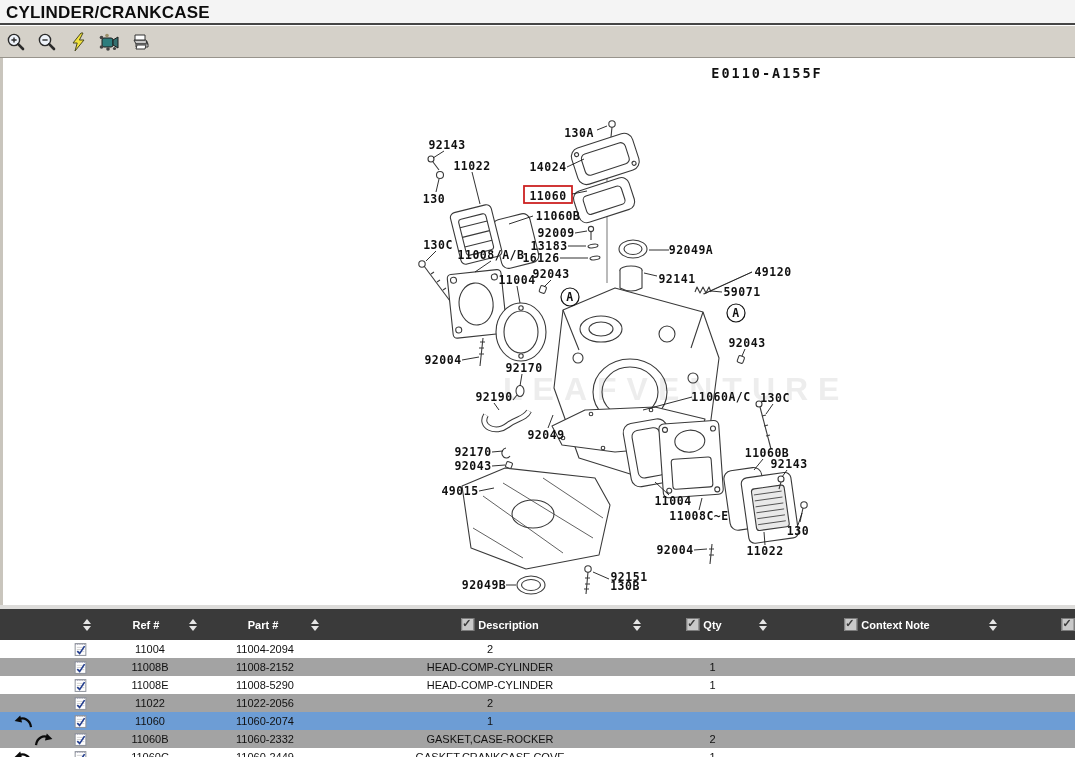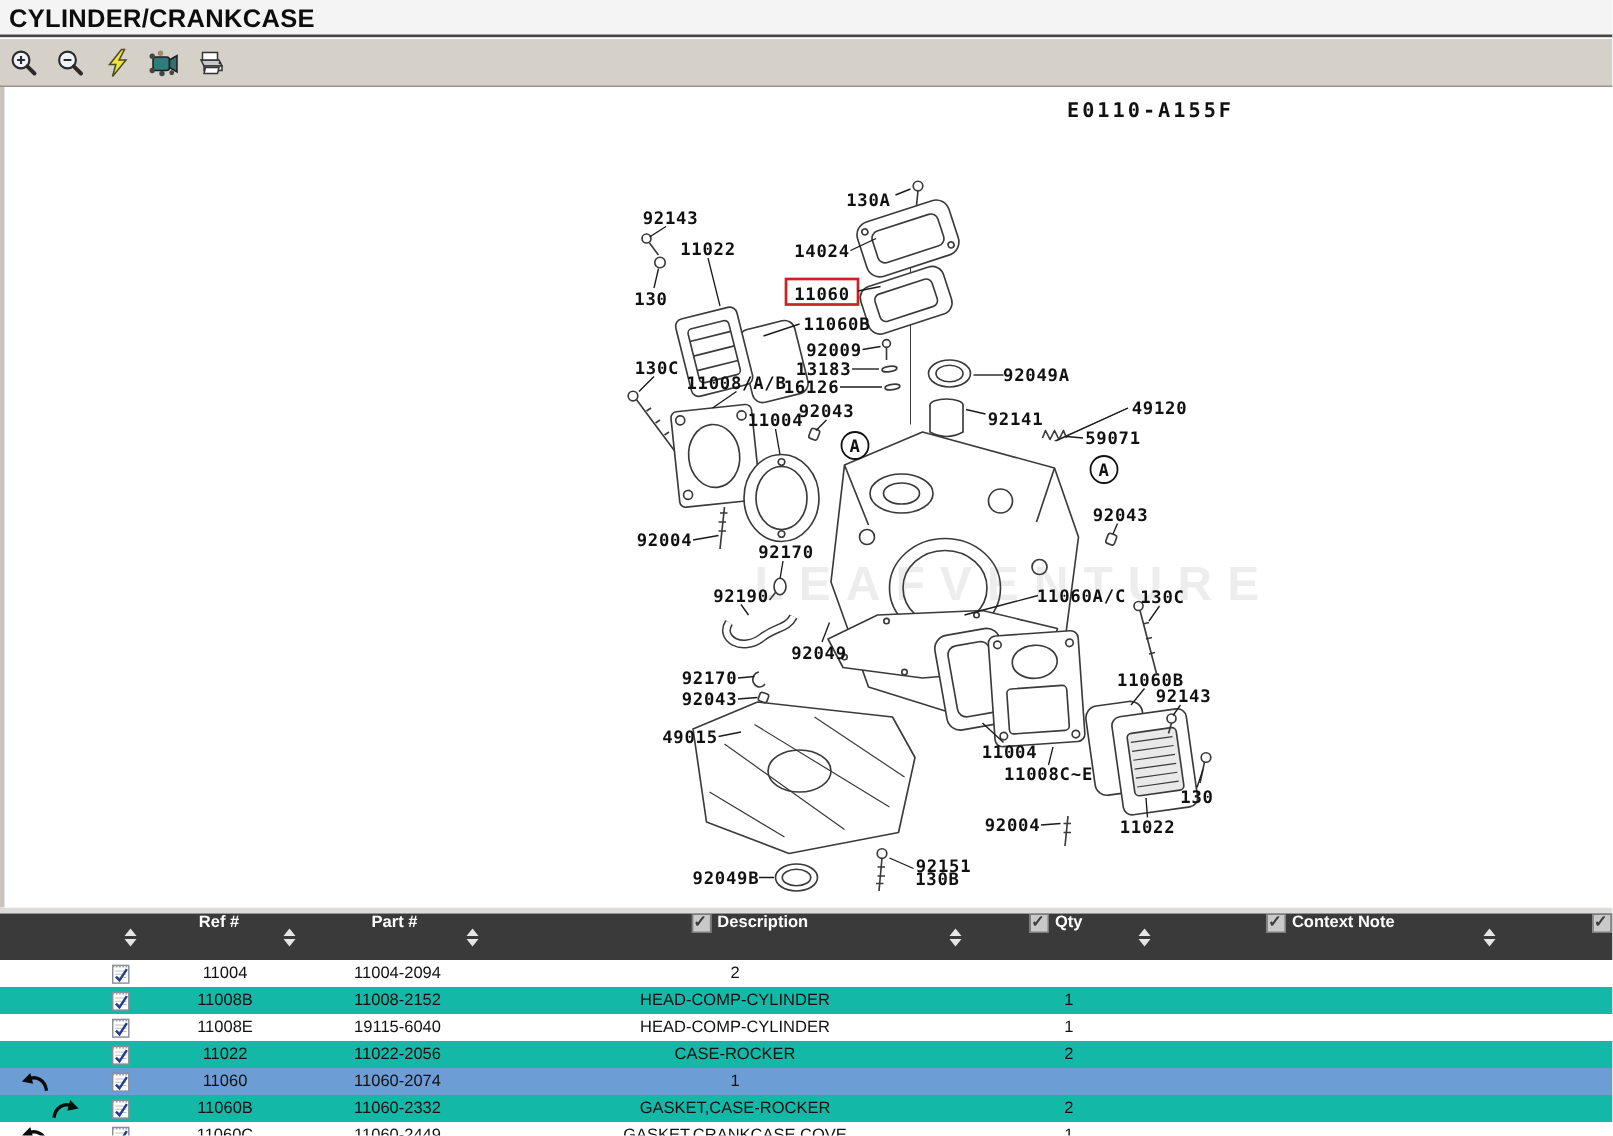--- a/index.html
+++ b/index.html
@@ -15,33 +15,33 @@
   
   .diagram{position:relative;height:547px;background:#fff;border-left:3px solid #c9c5bd;}
   .diagram svg{position:absolute;left:0;top:0;}
   .dlabel{font-family:"DejaVu Sans Mono",monospace;font-weight:bold;font-size:11.5px;letter-spacing:.5px;fill:#111;}
   .dcode{font-family:"DejaVu Sans Mono",monospace;font-weight:bold;font-size:13.5px;letter-spacing:2px;fill:#111;}
   .wmark{font-family:"Liberation Sans",sans-serif;font-weight:bold;font-size:32px;letter-spacing:10px;fill:#555;opacity:.10;}
   
   .tstrip{height:4px;background:#dddcda;}
   .thead{position:relative;height:31px;background:#3a3a3a;color:#fff;}
   .hgroup{position:absolute;top:0;height:31px;transform:translateX(-50%);
-    display:flex;align-items:flex-start;white-space:nowrap;font-size:11px;font-weight:bold;color:#fff;}
+    display:flex;align-items:center;white-space:nowrap;font-size:11px;font-weight:bold;color:#fff;}
   .hcb{display:inline-block;width:11px;height:11px;background:#c9c9c9;border:1px solid #7c7c7c;
     margin-right:4px;position:relative;cursor:pointer;}
   .hcb::after{content:"\2713";position:absolute;left:0px;top:-2px;font-size:11px;font-weight:bold;color:#3c3c3c;}
   .sortind{position:absolute;top:0;height:31px;transform:translateX(-50%);
     display:flex;flex-direction:column;justify-content:center;align-items:center;gap:2px;cursor:pointer;}
   .sortind i{display:block;width:0;height:0;border-left:4px solid transparent;border-right:4px solid transparent;}
   .sortind .up{border-bottom:5px solid #e6e6e6;}
   .sortind .dn{border-top:5px solid #e6e6e6;}
   .tbody{background:#fff;}
   .trow{display:grid;grid-template-columns:60px 40px 100px 130px 320px 125px 1fr;
     height:18px;align-items:center;font-size:11px;color:#111;cursor:pointer;}
-  .trow.alt{background:#14b8a6;}
+  .trow.alt{background:#a3a3a3;}
   .trow.sel{background:#6d9dd5;}
   .tcell{text-align:center;overflow:hidden;white-space:nowrap;}
   .acell{display:flex;align-items:center;height:100%;}
   .acell.undo{padding-left:14px;}
   .acell.redo{padding-left:34px;}
   .icell{display:flex;align-items:center;justify-content:center;height:100%;}
 </style>
 </head>
 <body>
 
@@ -411,38 +411,37 @@
       <div class="acell"></div>
       <div class="icell">
         <svg width="15" height="15" viewBox="0 0 14 14">
           <rect x="2" y="1.5" width="10" height="11" fill="#fff" stroke="#8a8f98" stroke-width="0.9"></rect>
           <line x1="2" y1="2.3" x2="12" y2="2.3" stroke="#99a" stroke-width="1" stroke-dasharray="1 1"></line>
           <path d="M3.6,5 h7 M3.6,7 h7 M3.6,9 h7" stroke="#bbb" stroke-width="0.6"></path>
           <path d="M4,8.5 L6.2,10.8 L10.8,3.8" stroke="#223d8f" stroke-width="1.5" fill="none"></path>
         </svg>
       </div>
       <div class="tcell">11008E</div>
-      <div class="tcell">19115-6040</div>
+      <div class="tcell">11008-5290</div>
       <div class="tcell">HEAD-COMP-CYLINDER</div>
       <div class="tcell">1</div>
       <div class="tcell"></div>
     </div>
     <div class="trow alt">
       <div class="acell"></div>
       <div class="icell">
         <svg width="15" height="15" viewBox="0 0 14 14">
           <rect x="2" y="1.5" width="10" height="11" fill="#fff" stroke="#8a8f98" stroke-width="0.9"></rect>
           <line x1="2" y1="2.3" x2="12" y2="2.3" stroke="#99a" stroke-width="1" stroke-dasharray="1 1"></line>
           <path d="M3.6,5 h7 M3.6,7 h7 M3.6,9 h7" stroke="#bbb" stroke-width="0.6"></path>
           <path d="M4,8.5 L6.2,10.8 L10.8,3.8" stroke="#223d8f" stroke-width="1.5" fill="none"></path>
         </svg>
       </div>
       <div class="tcell">11022</div>
       <div class="tcell">11022-2056</div>
-      <div class="tcell">CASE-ROCKER</div>
       <div class="tcell">2</div>
       <div class="tcell"></div>
     </div>
     <div class="trow sel">
       <div class="acell undo">
         <svg width="19" height="15" viewBox="0 0 20 16">
           <path d="M18,14 C17,6 10,3 5,6" stroke="#0b0b0b" stroke-width="2.4" fill="none"></path>
           <polygon points="6.5,1.5 0.5,7.5 8.5,9" fill="#0b0b0b"></polygon>
         </svg>
       </div>

